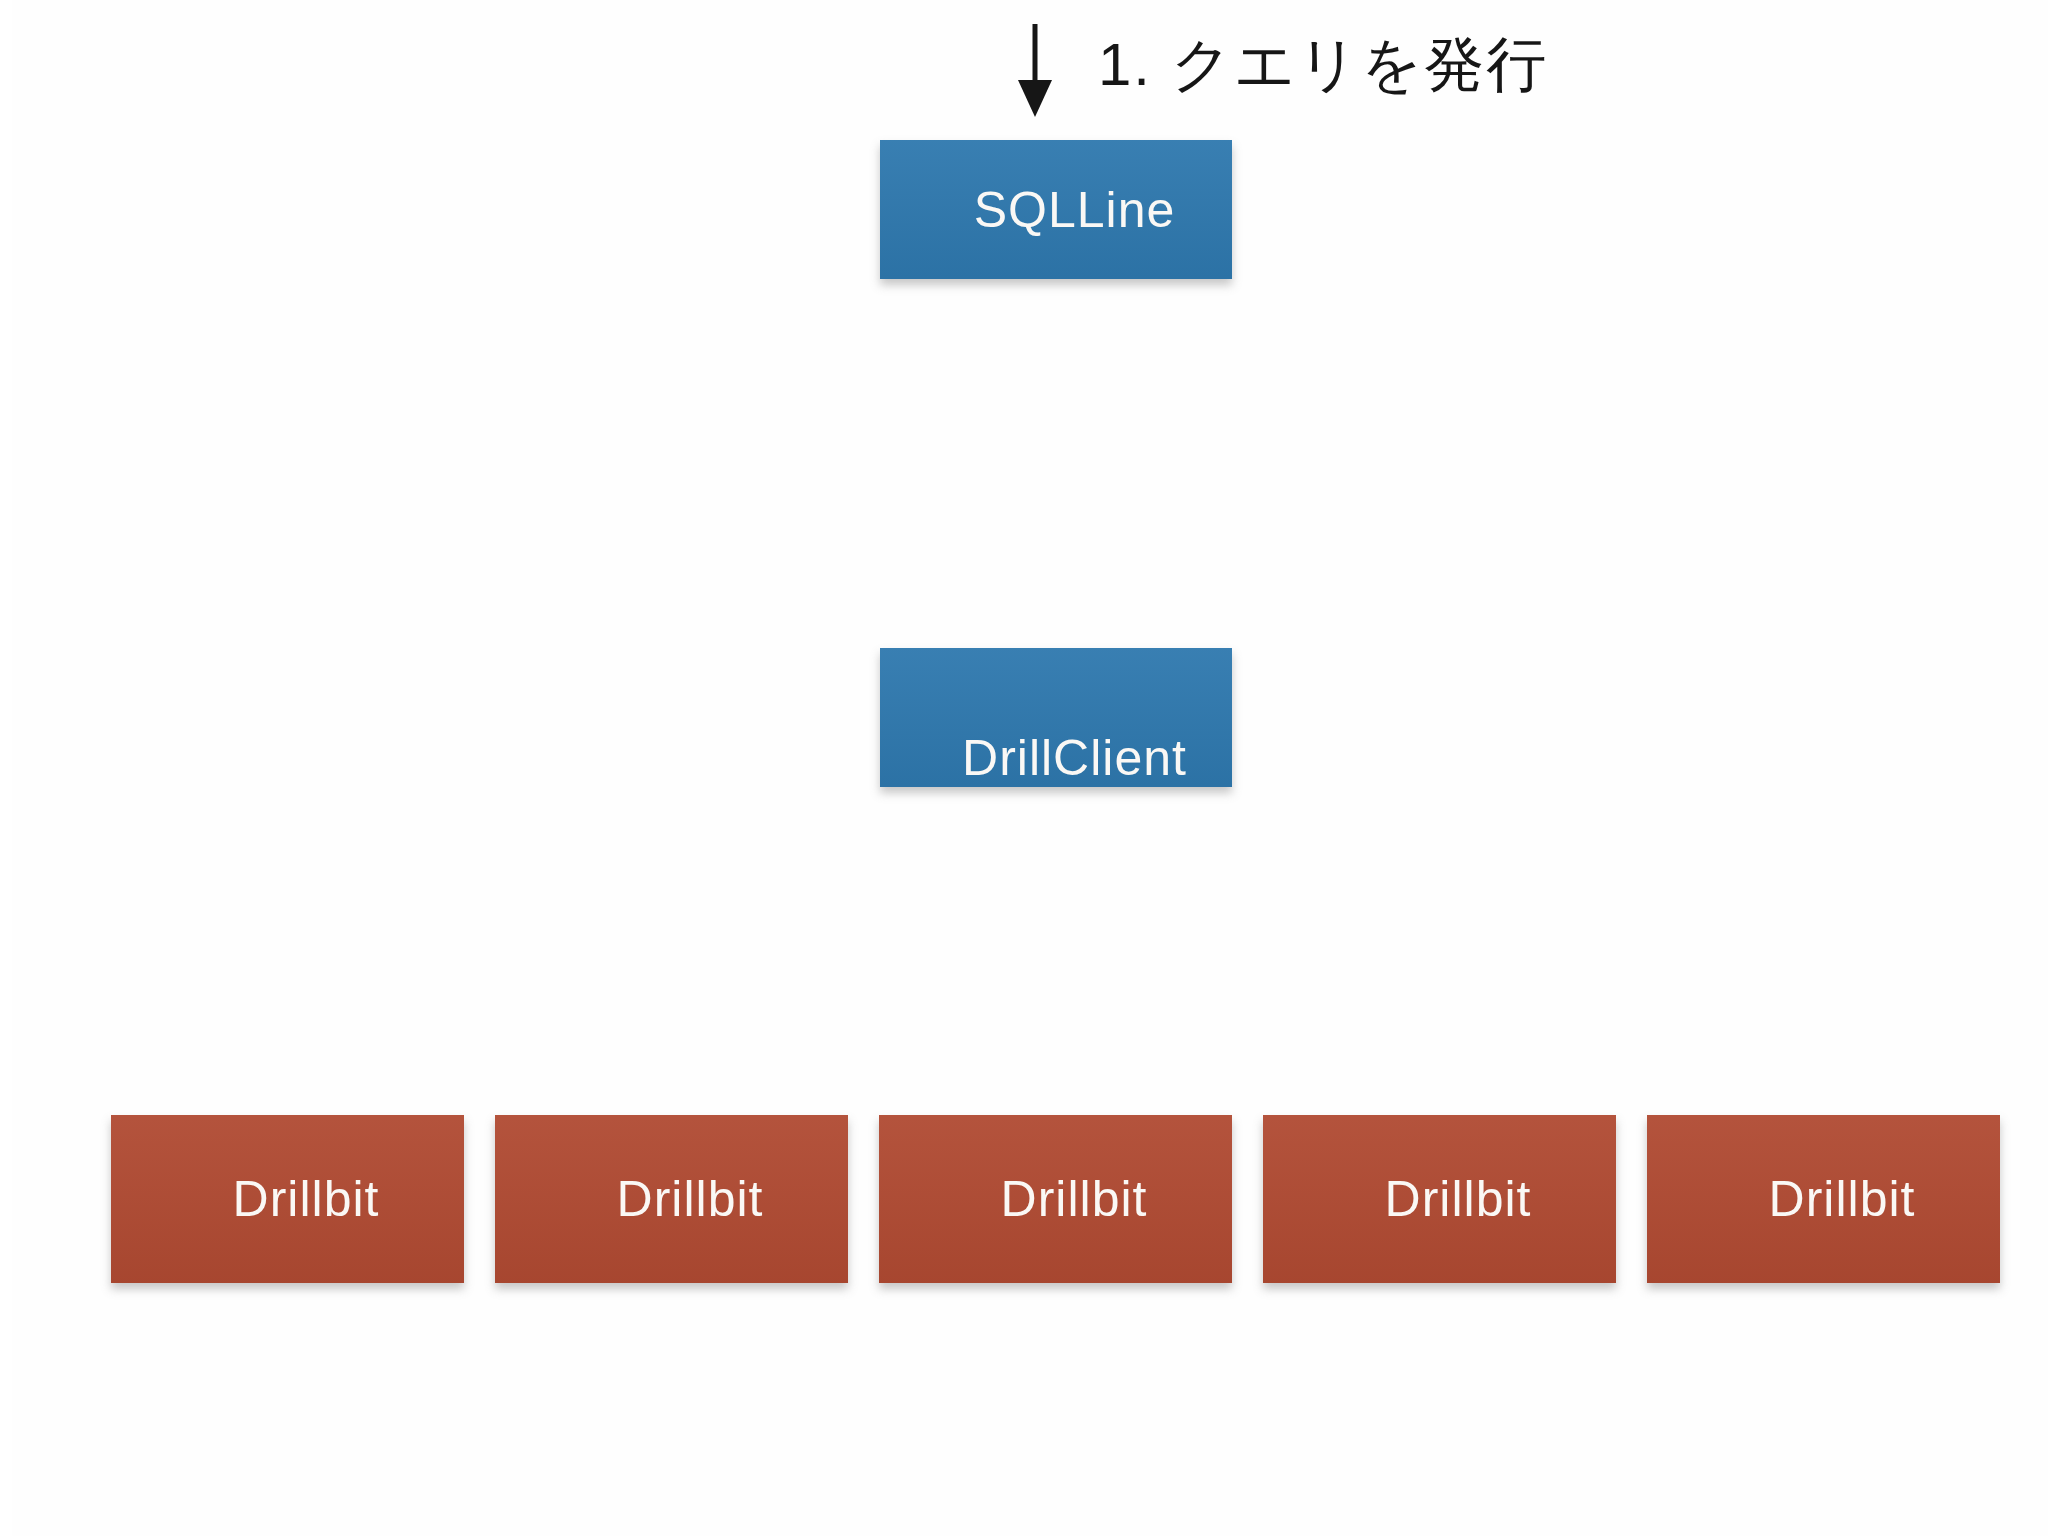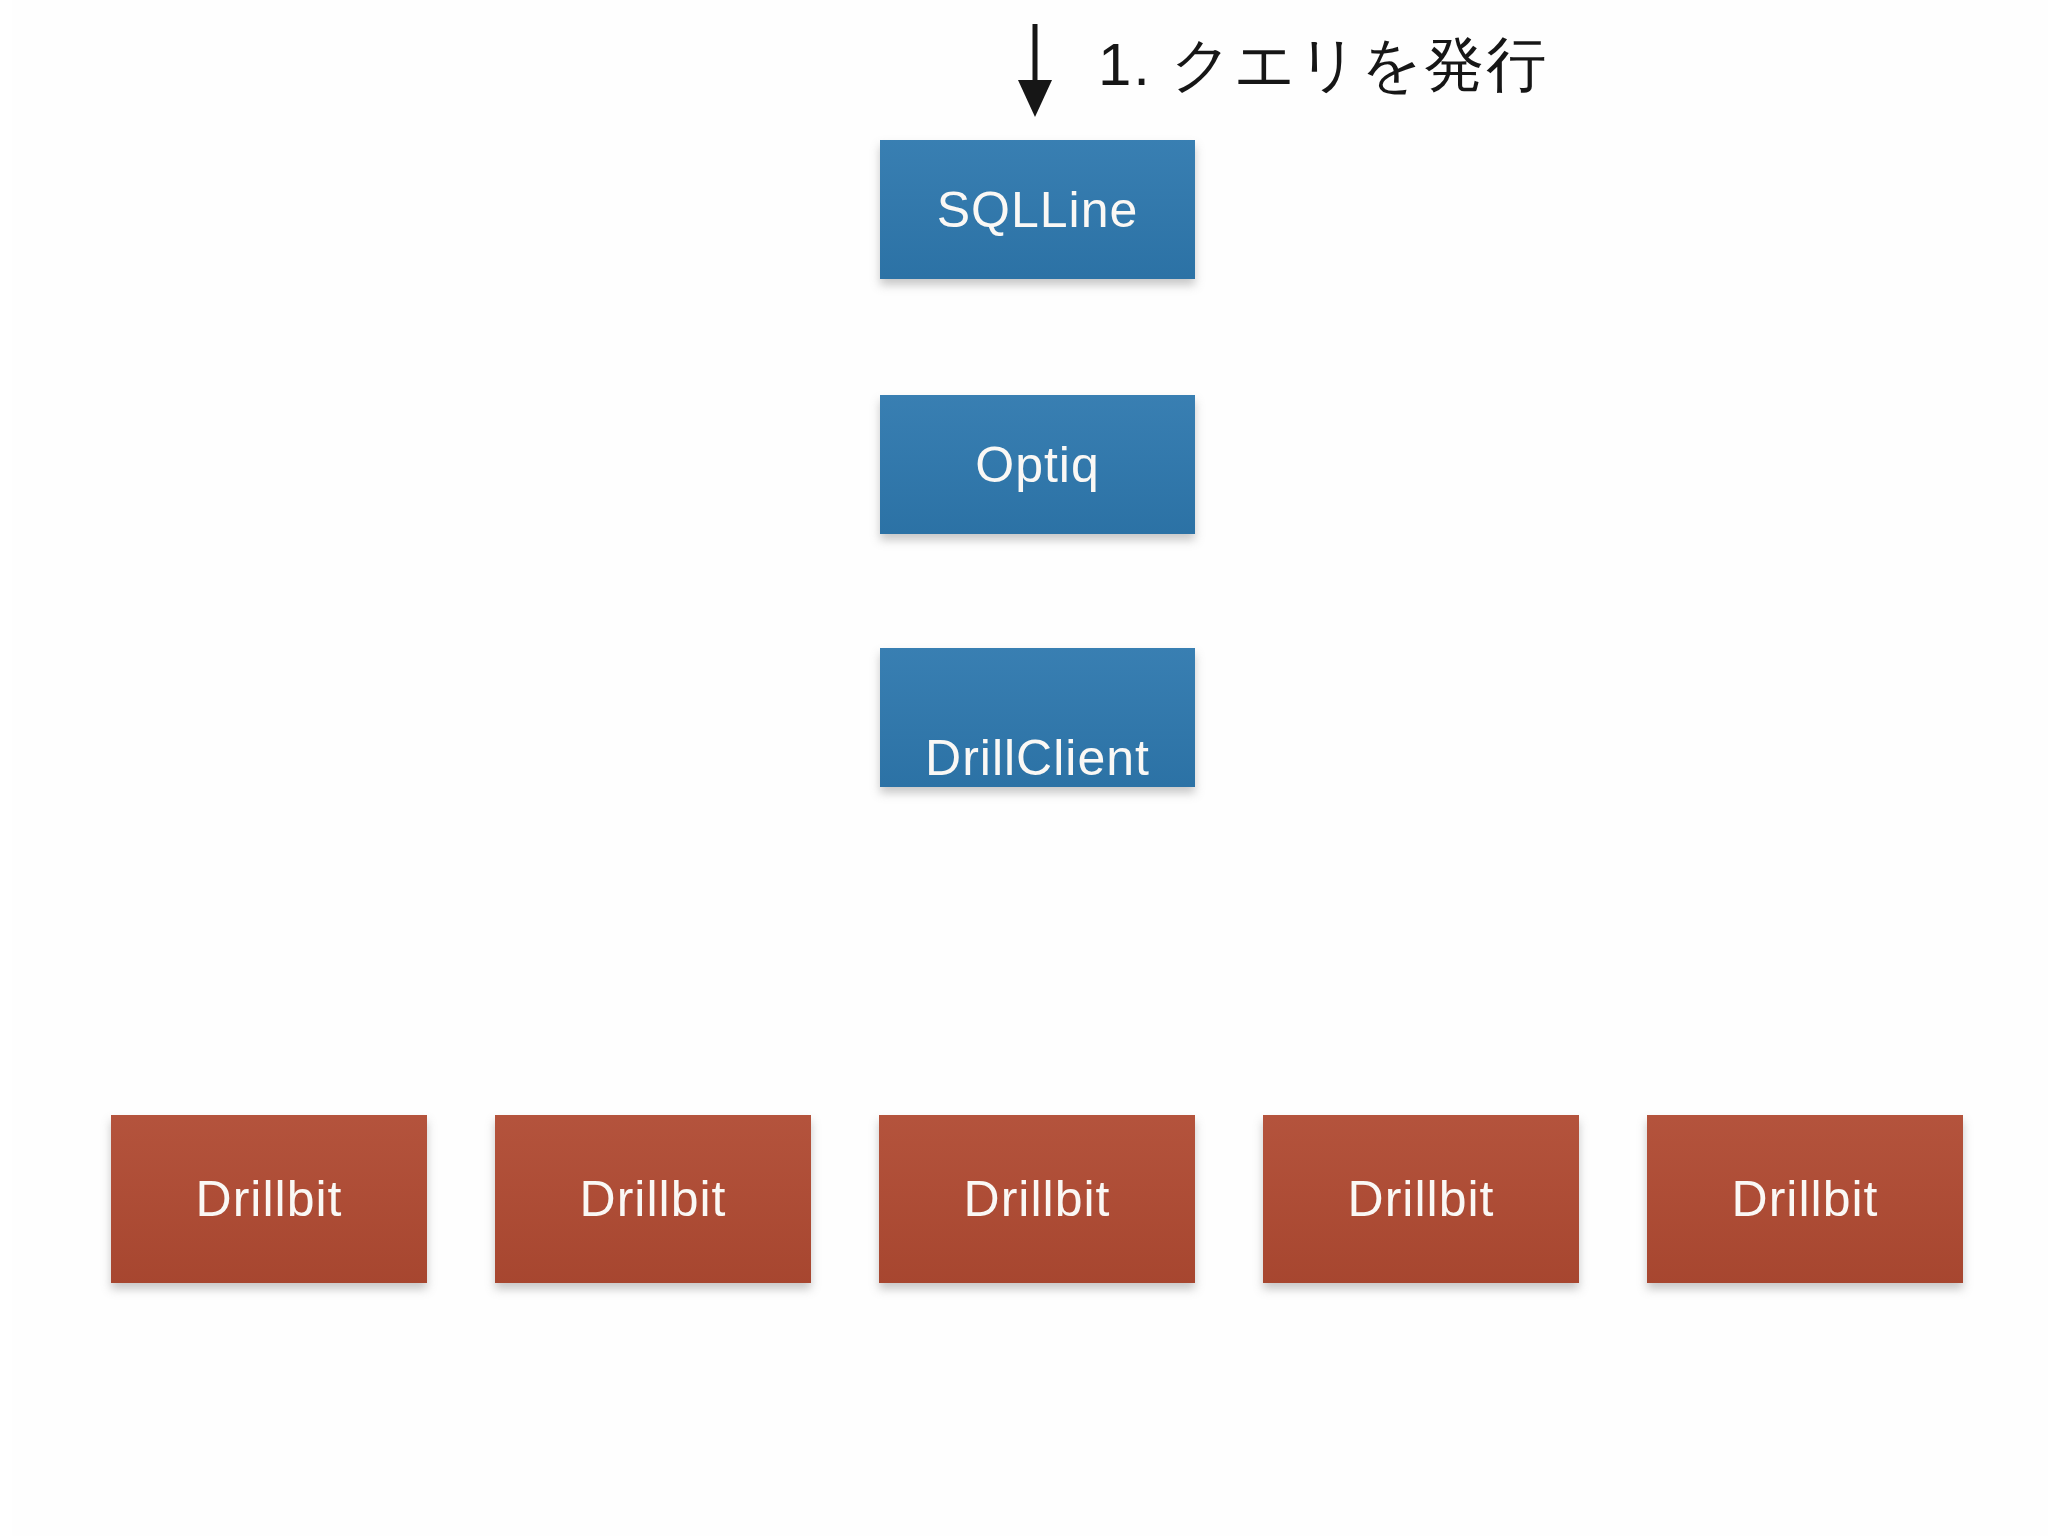--- a/index.html
+++ b/index.html
@@ -38,20 +38,21 @@
   }
 
   
   .node {
     position: absolute;
     display: flex;
     align-items: center;
     justify-content: center;
     box-shadow: 0 6px 9px rgba(110, 110, 110, 0.38);
     background-image: linear-gradient(180deg, rgba(255,255,255,0.05) 0%, rgba(0,0,0,0.05) 100%);
+    padding-left: 37px;
   }
   .node .node-label {
     color: var(--box-text, #faf8f5);
     font-size: 50px;
     font-weight: 300;
     letter-spacing: 1px;
     white-space: nowrap;
   }
 
   
@@ -87,23 +88,20 @@
     <svg width="40" height="100" viewBox="0 0 40 100" aria-hidden="true">
       <line x1="20" y1="4" x2="20" y2="64" stroke="currentColor" stroke-width="5"></line>
       <polygon points="3,60 37,60 20,97" fill="currentColor"></polygon>
     </svg>
   </div>
   <div class="step-label">1. クエリを発行</div>
 
   <div class="node client pos-sqlline">
     <span class="node-label">SQLLine</span>
   </div>
-  <div class="node client pos-optiq">
-    <span class="node-label">Optiq</span>
-  </div>
   <div class="node client pos-drillclient">
     <span class="node-label">DrillClient</span>
   </div>
 
   <div class="node drillbit pos-db1">
     <span class="node-label">Drillbit</span>
   </div>
   <div class="node drillbit pos-db2">
     <span class="node-label">Drillbit</span>
   </div>

